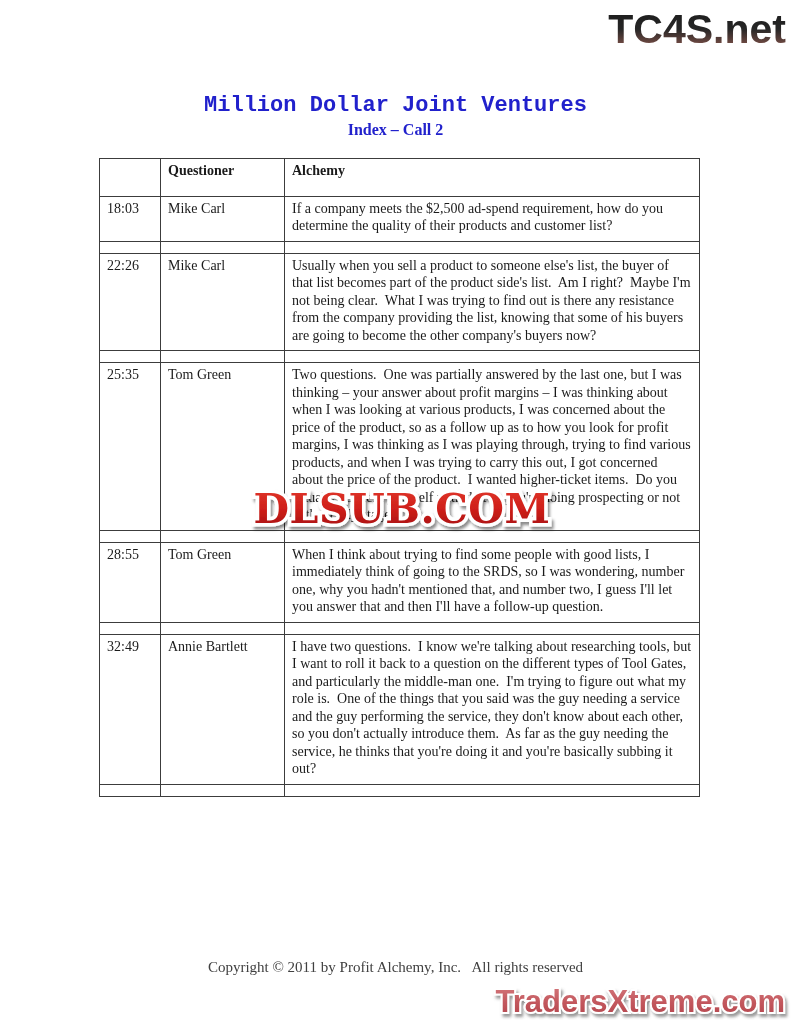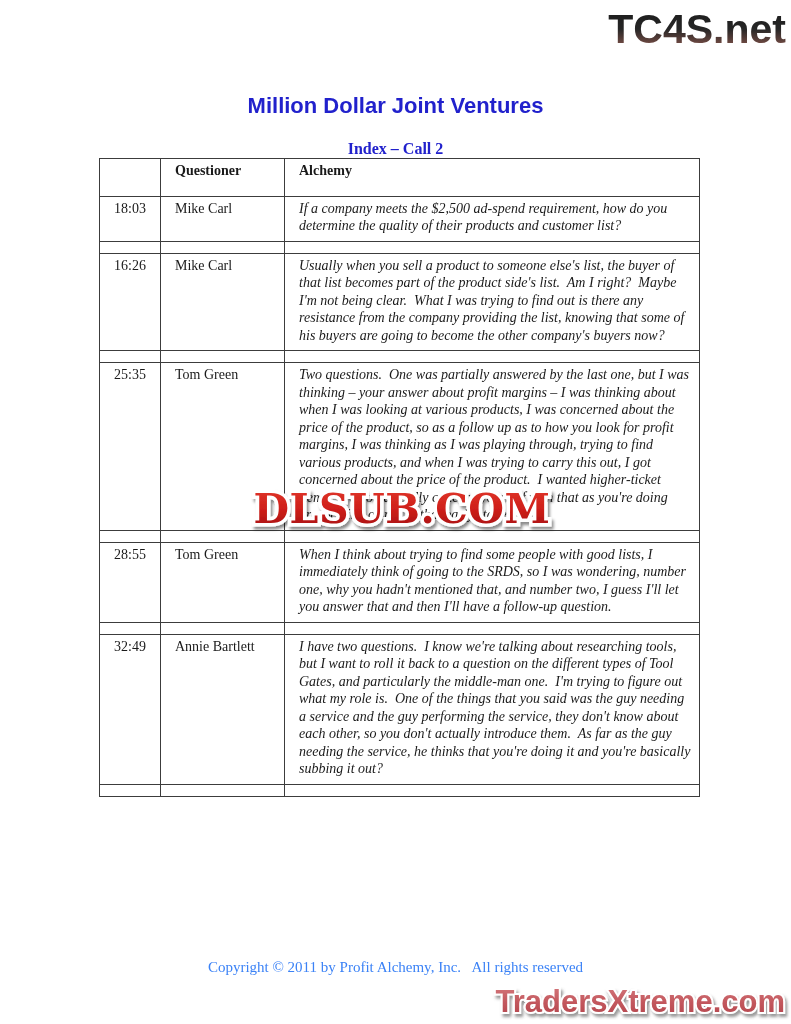--- a/index.html
+++ b/index.html
@@ -15,52 +15,52 @@
   
   .top-logo { position: absolute; top: 2px; right: 2px; text-decoration: underline; }
 
   
   .title-block {
     position: absolute; top: 93px; left: 0; right: 0;
     text-align: center; color: #2121cc;
   }
   .title-block h1 {
     margin: 0; font-size: 22px; font-weight: bold;
-    font-family: Liberation Sans, sans-serif;
+    font-family: Liberation Mono, monospace;
   }
   .title-block h2 {
-    margin: 21px 0 0 0; font-size: 16px; font-weight: bold;
+    margin: 3px 0 0 0; font-size: 16px; font-weight: bold;
     font-family: "Liberation Serif", serif;
   }
 
   
   .index-table {
     position: absolute; left: 99px; top: 158px;
     width: 600px;
     border-collapse: collapse; table-layout: fixed;
   }
   .index-table td {
     border: 1px solid #3c3c3c;
     vertical-align: top;
-    padding: 3px 7px 6px 14px;
+    padding: 3px 7px 6px 7px;
     font-size: 14px; line-height: 17.5px;
     font-family: "Liberation Serif", serif;
   }
   .index-table td.hdr { font-weight: bold; padding-bottom: 16px; }
-  .index-table td.question { white-space: pre-wrap; font-style: italic; }
+  .index-table td.question { white-space: pre-wrap; }
   .index-table tr.spacer td { height: 11px; padding: 0; }
 
   
   .watermark { position: absolute; left: 248px; top: 478px; z-index: 5; }
 
   
   .footer {
     position: absolute; top: 959px; left: 0; right: 0;
     text-align: center; font-size: 15px; white-space: pre;
-    font-family: "Liberation Serif", serif; color: #3b82f6;
+    font-family: "Liberation Serif", serif; color: #404040;
   }
 
   
   .bottom-logo { position: absolute; top: 982px; right: 0px; }
 </style>
 </head>
 <body>
 
 <div class="top-logo">
   <svg width="230" height="52">
@@ -99,21 +99,21 @@
       <td>Mike Carl</td>
       <td class="question">If a company meets the $2,500 ad-spend requirement, how do you determine the quality of their products and customer list?</td>
     </tr>
     <tr class="spacer">
         <td></td>
         <td></td>
         <td></td>
       </tr>
 
     <tr>
-      <td>16:26</td>
+      <td>22:26</td>
       <td>Mike Carl</td>
       <td class="question">Usually when you sell a product to someone else's list, the buyer of that list becomes part of the product side's list.  Am I right?  Maybe I'm not being clear.  What I was trying to find out is there any resistance from the company providing the list, knowing that some of his buyers are going to become the other company's buyers now?</td>
     </tr>
     <tr class="spacer">
         <td></td>
         <td></td>
         <td></td>
       </tr>
 
     <tr>

